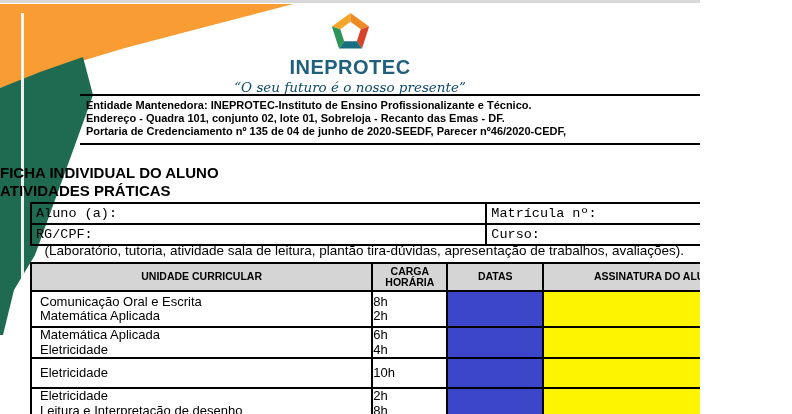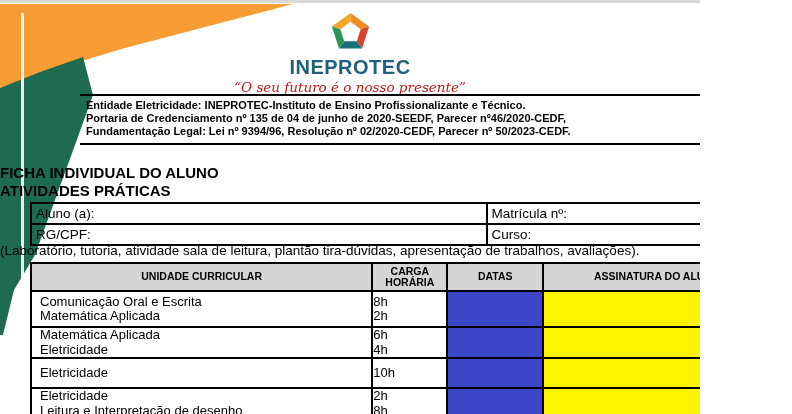--- a/index.html
+++ b/index.html
@@ -15,38 +15,38 @@
   .swoosh-green{
     position:absolute;left:0;top:50px;width:100px;height:290px;background:#1F6B52;
     clip-path:polygon(83px 7px,93px 45px,75px 95px,55px 150px,35px 205px,14px 240px,3px 285px,0 285px,0 38px,40px 22px);
   }
   .white-line{position:absolute;left:21px;top:13px;width:3px;height:322px;background:rgba(255,255,255,.9);}
   .right-edge{position:absolute;left:783px;top:45px;width:2px;height:369px;background:#cfcfcf;}
 
   .logo-block{position:absolute;left:0;right:0;top:8px;display:flex;flex-direction:column;align-items:center;}
   .logo-icon{width:49px;height:49px;}
   .logo-name{font-size:20px;font-weight:bold;color:#1E607E;letter-spacing:.5px;margin-top:-1px;}
-  .logo-slogan{font-family:"DejaVu Serif", serif;font-style:italic;font-size:13.5px;color:#b91c1c;margin-top:0;}
+  .logo-slogan{font-family:"DejaVu Serif", serif;font-style:italic;font-size:13.5px;color:#0c4a6e;margin-top:0;}
 
   .header-info{
     position:absolute;left:80px;top:94px;width:648px;
     border-top:2px solid #000;border-bottom:2px solid #000;
     padding:3px 0 4px 6px;font-size:11px;font-weight:bold;line-height:13.2px;
   }
   .title-block{position:absolute;left:0;right:0;top:164px;font-weight:bold;font-size:15px;line-height:18px;}
 
   table{border-collapse:collapse;}
-  .student-table{position:absolute;left:30px;top:202px;width:737px;}
+  .student-table{position:absolute;left:30px;top:202px;width:737px;font-family:Liberation Mono, monospace;}
   .student-table td{
     border:2px solid #000;font-size:13.5px;height:17px;padding:1px 4px;vertical-align:middle;
   }
   .student-table td.c0{width:452px;}
   .student-table td.c1{width:273px;}
 
-  .note-line{position:absolute;left:0;right:8px;top:243px;text-align:left;font-size:13.5px;}
+  .note-line{position:absolute;left:0;right:16px;top:243px;text-align:right;font-size:13.5px;}
 
   .main-table{position:absolute;left:30px;top:262px;width:742px;}
   .main-table th{
     border:2px solid #000;background:#D5D5D5;font-size:10.5px;font-weight:bold;
     height:26px;padding:0 12px;line-height:11.5px;vertical-align:middle;text-align:center;
   }
   .main-table td{border:2px solid #000;font-size:13px;line-height:14.5px;vertical-align:middle;padding:0;}
   .main-table td.subjects{padding-left:8px;white-space:pre-line;}
   .main-table td.hours{white-space:pre-line;}
   .main-table td.datas{background:#3C46C8;}
@@ -73,23 +73,23 @@
       <path d="M50,10 L88,37.6 L70.9,43.2 L50,28 Z" fill="#EF8A25"></path>
       <path d="M88,37.6 L73.5,82.4 L62.9,67.8 L70.9,43.2 Z" fill="#D8432B"></path>
       <path d="M73.5,82.4 L26.5,82.4 L37.1,67.8 L62.9,67.8 Z" fill="#176F7E"></path>
       <path d="M26.5,82.4 L12,37.6 L29.1,43.2 L37.1,67.8 Z" fill="#2E9356"></path>
     </svg>
     <div class="logo-name">INEPROTEC</div>
     <div class="logo-slogan">“O seu futuro é o nosso presente”</div>
   </div>
 
   <div class="header-info">
-    <div>Entidade Eletricidade: INEPROTEC-Instituto de Ensino Profissionalizante e Técnico.</div>
+    <div>Entidade Mantenedora: INEPROTEC-Instituto de Ensino Profissionalizante e Técnico.</div>
+    <div>Endereço - Quadra 101, conjunto 02, lote 01, Sobreloja - Recanto das Emas - DF.</div>
     <div>Portaria de Credenciamento nº 135 de 04 de junho de 2020-SEEDF, Parecer nº46/2020-CEDF,</div>
-    <div>Fundamentação Legal: Lei nº 9394/96, Resolução nº 02/2020-CEDF, Parecer nº 50/2023-CEDF.</div>
   </div>
 
   <div class="title-block">
     <div>FICHA INDIVIDUAL DO ALUNO</div>
     <div>ATIVIDADES PRÁTICAS</div>
   </div>
 
   <table class="student-table">
     <tbody>
         <tr>

